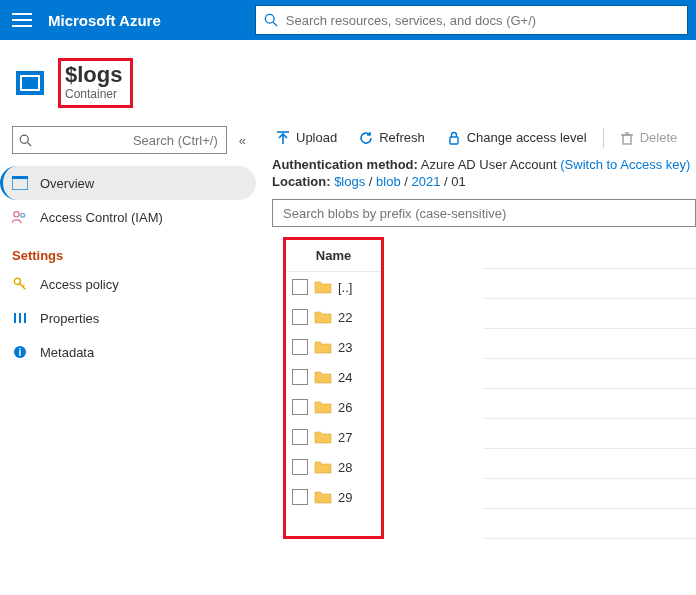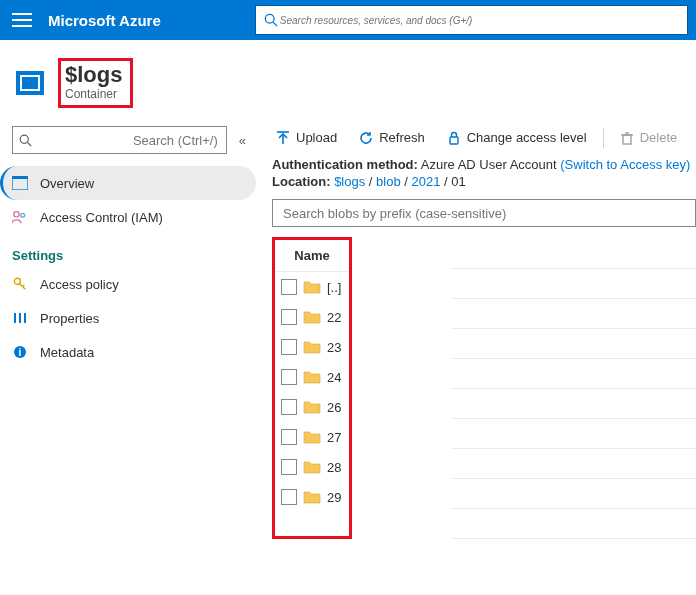--- a/index.html
+++ b/index.html
@@ -35,21 +35,21 @@
     height:30px;
     background:#fff;
     border:1px solid #005a9e;
     display:flex;
     align-items:center;
     padding:0 8px;
     color:#605e5c;
   }
   .top-search svg { flex:0 0 auto; }
   .top-search input {
-    border:none; outline:none; flex:1; font-size:10px; background:transparent; font-style:italic;
+    border:none; outline:none; flex:1; font-size:13px; background:transparent; margin-left:6px;
   }
   .header-area {
     padding: 18px 16px 10px 16px;
     display:flex;
     align-items:center;
   }
   .container-icon {
     width:28px; height:24px;
     background:#0078d4;
     margin-right:14px;
@@ -78,40 +78,40 @@
   .navlist { list-style:none; padding:0; margin:4px 0 0 0; }
   .navlist li {
     display:flex; align-items:center;
     height:34px; padding:0 10px 0 12px;
     cursor:pointer; gap:12px;
     font-size:13px;
     border-radius:17px;
   }
   .navlist li.active { background:#ebebeb; border-left:3px solid #0078d4; padding-left:9px;}
   .nav-icon { width:16px; display:flex; justify-content:center; }
-  .section-label { font-weight:600; font-size:13px; margin:14px 0 4px 12px; color:#0f766e;}
+  .section-label { font-weight:600; font-size:13px; margin:14px 0 4px 12px; color:#c2410c;}
   .toolbar {
     display:flex; align-items:center; gap:2px;
     padding:8px 0 8px 10px;
     color:#323130; font-size:13px;
   }
   .tool { display:flex; align-items:center; gap:6px; padding:4px 10px; cursor:pointer; }
   .tool.disabled { color:#a19f9d; cursor:default;}
   .sep { width:1px; height:20px; background:#d2d0ce; margin:0 4px;}
   .meta-line { font-size:13px; padding:0 0 2px 16px; }
   .meta-line b { font-weight:600; }
   .link { color:#0078d4; cursor:pointer; }
   .blob-search {
     margin:8px 0 10px 16px;
     height:28px; border:1px solid #8a8886;
     display:flex; align-items:center;
     padding:0 8px; color:#605e5c;
   }
   .blob-search input { border:0; outline:0; flex:1; font-size:13px; background:transparent;}
-  .table-wrap { margin-left:16px; border:3px solid #e81123; width:80px; float:left; padding-bottom:4px;}
+  .table-wrap { margin-left:27px; border:3px solid #e81123; width:101px; float:left; padding-bottom:4px;}
   .table-header { display:flex; align-items:center; height:32px; border-bottom:1px solid #edebe9; font-weight:600; justify-content:center;}
   .row-area { }
   .row { display:flex; align-items:center; height:30px; padding-left:6px; gap:6px;}
   .chk { width:16px; height:16px; border:1px solid #8a8886; background:#fff; cursor:pointer;}
   .folder-icon svg { display:block; }
   .row span.name { font-size:13px; }
   .row-lines { margin-left:99px; margin-right:0; }
   .row-lines .line { height:30px; border-bottom:1px solid #edebe9;}
   .row-lines .hline { height:32px; border-bottom:1px solid #edebe9;}
   .flex-rows { display:flex; }

